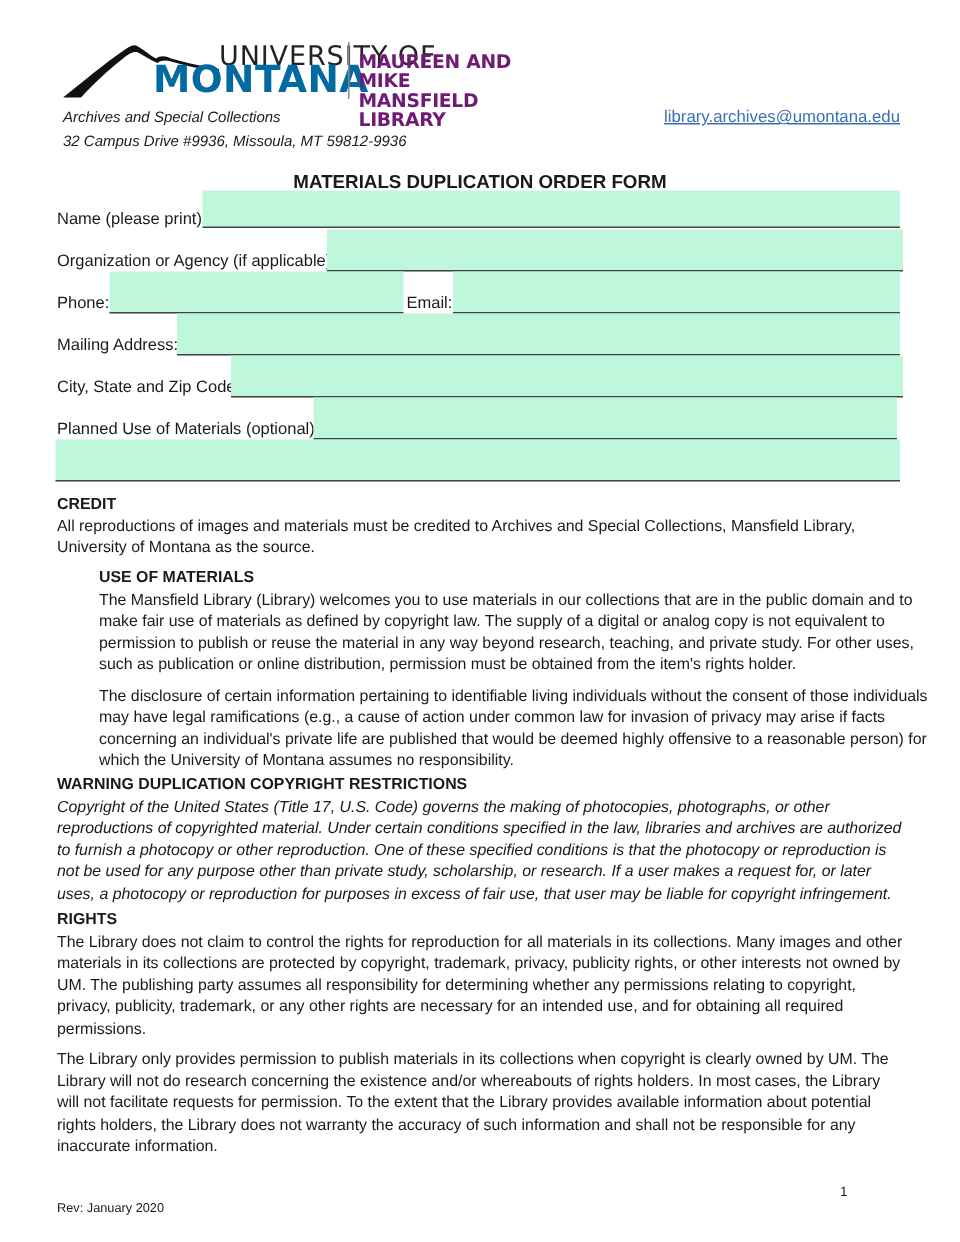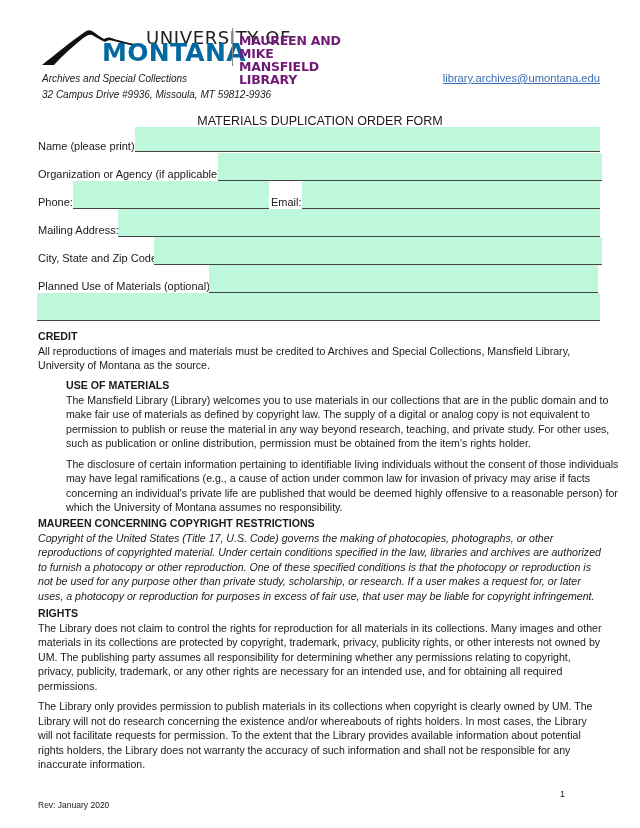--- a/index.html
+++ b/index.html
@@ -8,21 +8,21 @@
   .abs { position: absolute; }
   .logo { left: 42px; top: 26px; width: 330px; height: 42px; }
   .logo-um-small { position: absolute; left: 104px; top: 1px; font-size: 18px; letter-spacing: 0.6px; color: #222; font-family: "DejaVu Sans", sans-serif; }
   .logo-um-big { position: absolute; left: 60px; top: 12px; font-size: 25px; font-weight: bold; letter-spacing: 0.3px; color: #0369a1; font-family: "DejaVu Sans", sans-serif; }
   .logo-divider { position: absolute; left: 190px; top: 2px; width: 1px; height: 38px; background: #888; }
   .logo-lib { position: absolute; left: 197px; top: 8px; font-size: 12.5px; font-weight: bold; line-height: 13px; color: #701a75; font-family: "DejaVu Sans", sans-serif; letter-spacing: -0.2px; }
   .mountain { position: absolute; left: 0; top: 2px; }
   .contact-left { left: 42px; top: 71px; font-size: 10px; line-height: 15.5px; font-style: italic; }
   .contact-right { right: 40px; top: 71px; font-size: 11.2px; line-height: 15.5px; text-align: right; }
   .email-link { color: #3b6fb5; text-decoration: underline; }
-  .form-title { left: 0; width: 640px; top: 114px; text-align: center; font-size: 12.5px; }
+  .form-title { left: 0; width: 640px; top: 114px; text-align: center; font-size: 12.5px; font-weight: bold; }
   .field-label { font-size: 11px; white-space: nowrap; }
   .field { position: absolute; background: #bef7dc; border: none; border-bottom: 1px solid #444; box-sizing: border-box; padding: 0; }
   .section { left: 38px; width: 566px; font-size: 10.6px; line-height: 14.5px; }
   .section h3 { margin: 0; font-size: 10.6px; font-weight: bold; line-height: 14.5px; }
   .section p { margin: 0 0 6px 0; }
   .italic { font-style: italic; }
   .footer-rev { left: 38px; top: 800px; font-size: 8.5px; }
   .footer-page { left: 560px; top: 789px; font-size: 9px; }
 </style>
 </head>
@@ -79,21 +79,21 @@
   <p>All reproductions of images and materials must be credited to Archives and Special Collections, Mansfield Library, University of Montana as the source.</p>
 </div>
 
 <div class="abs section" style="top:378px;margin-left:28px;">
   <h3>USE OF MATERIALS</h3>
   <p>The Mansfield Library (Library) welcomes you to use materials in our collections that are in the public domain and to make fair use of materials as defined by copyright law. The supply of a digital or analog copy is not equivalent to permission to publish or reuse the material in any way beyond research, teaching, and private study. For other uses, such as publication or online distribution, permission must be obtained from the item's rights holder.</p>
   <p>The disclosure of certain information pertaining to identifiable living individuals without the consent of those individuals may have legal ramifications (e.g., a cause of action under common law for invasion of privacy may arise if facts concerning an individual's private life are published that would be deemed highly offensive to a reasonable person) for which the University of Montana assumes no responsibility.</p>
 </div>
 
 <div class="abs section" style="top:516px;">
-  <h3>MAUREEN CONCERNING COPYRIGHT RESTRICTIONS</h3>
+  <h3>WARNING DUPLICATION COPYRIGHT RESTRICTIONS</h3>
   <p class="italic">Copyright of the United States (Title 17, U.S. Code) governs the making of photocopies, photographs, or other reproductions of copyrighted material. Under certain conditions specified in the law, libraries and archives are authorized to furnish a photocopy or other reproduction. One of these specified conditions is that the photocopy or reproduction is not be used for any purpose other than private study, scholarship, or research. If a user makes a request for, or later uses, a photocopy or reproduction for purposes in excess of fair use, that user may be liable for copyright infringement.</p>
 </div>
 
 <div class="abs section" style="top:606px;">
   <h3>RIGHTS</h3>
   <p>The Library does not claim to control the rights for reproduction for all materials in its collections. Many images and other materials in its collections are protected by copyright, trademark, privacy, publicity rights, or other interests not owned by UM. The publishing party assumes all responsibility for determining whether any permissions relating to copyright, privacy, publicity, trademark, or any other rights are necessary for an intended use, and for obtaining all required permissions.</p>
   <p>The Library only provides permission to publish materials in its collections when copyright is clearly owned by UM. The Library will not do research concerning the existence and/or whereabouts of rights holders. In most cases, the Library will not facilitate requests for permission. To the extent that the Library provides available information about potential rights holders, the Library does not warranty the accuracy of such information and shall not be responsible for any inaccurate information.</p>
 </div>
 
 <div class="abs footer-page">1</div>

